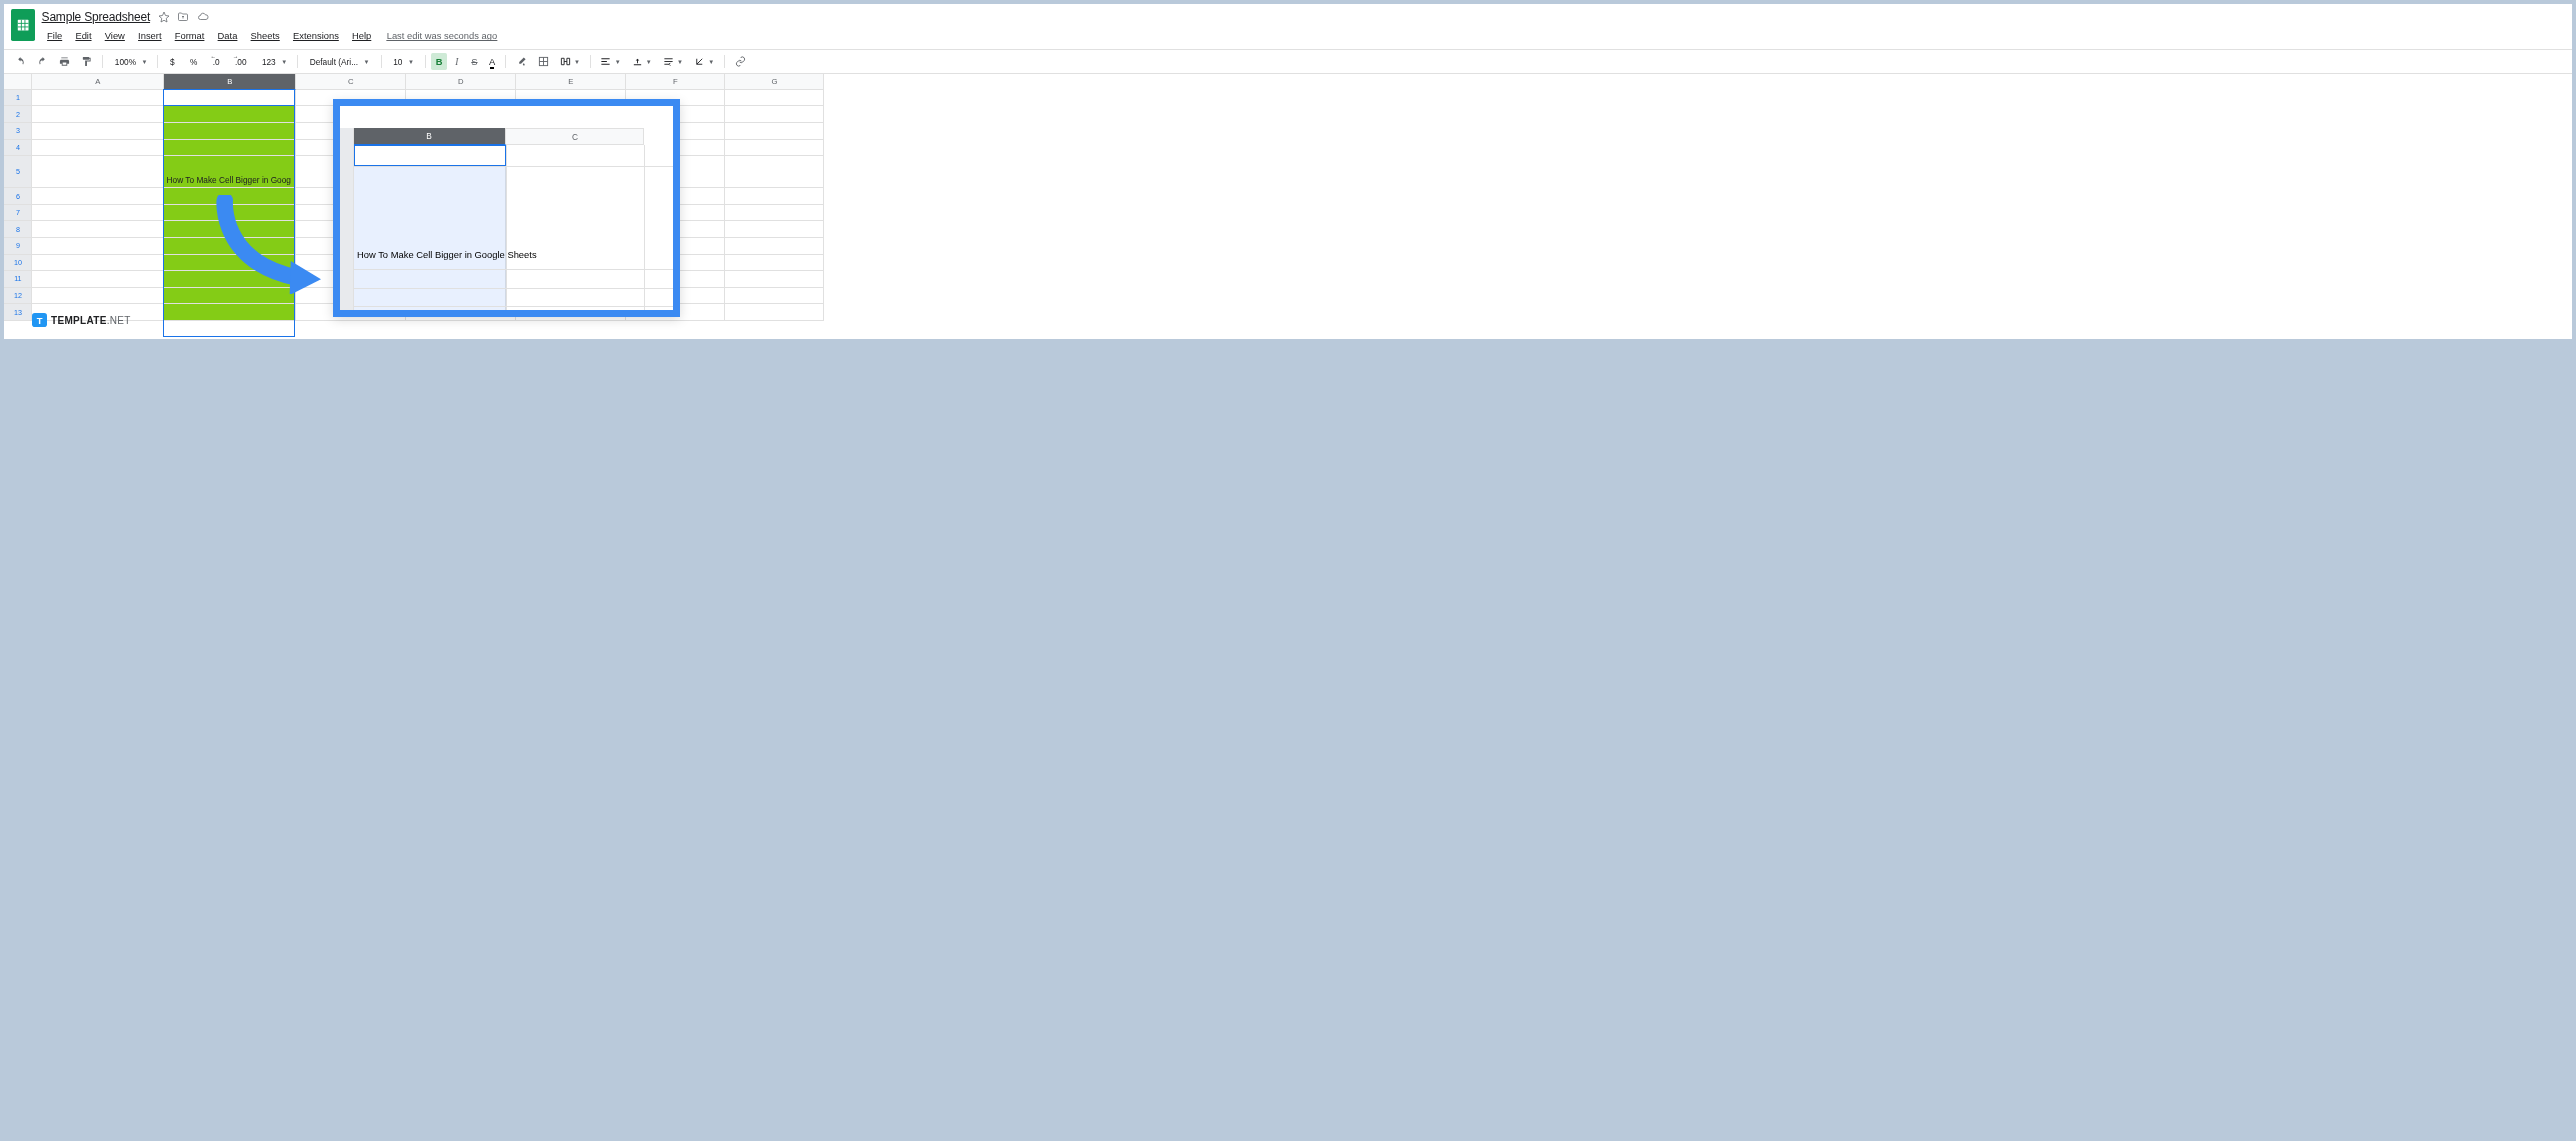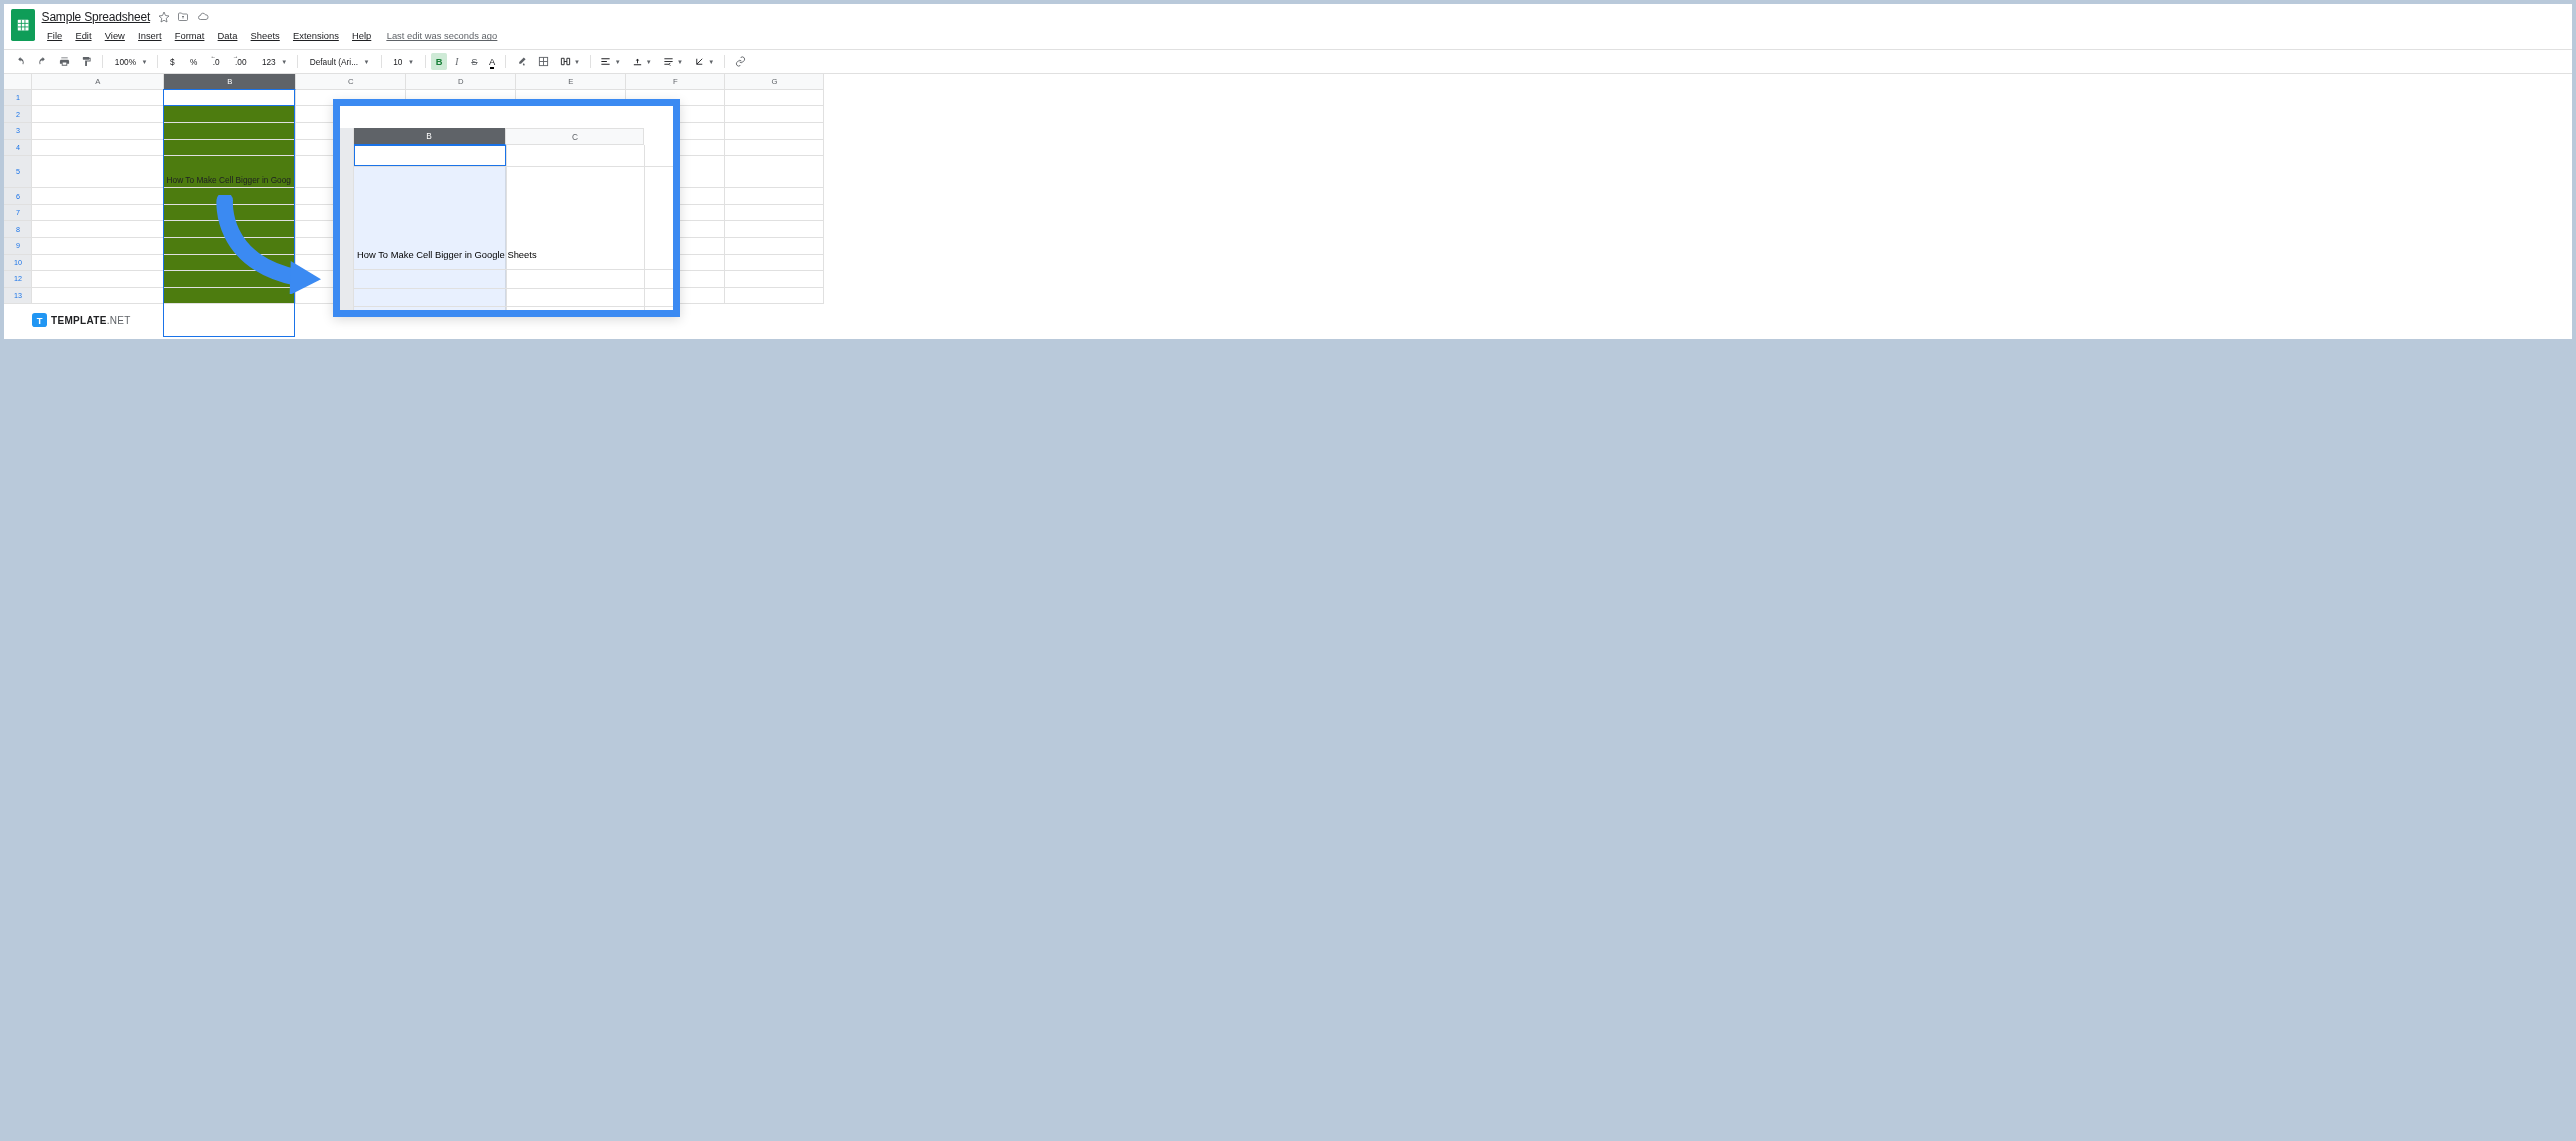--- a/index.html
+++ b/index.html
@@ -216,21 +216,21 @@
     border-bottom: 0.6px solid #e0e0e0;
     background: #fff;
     font-size: 8.3px;
     padding: 2.2px 2.2px;
     overflow: hidden;
     white-space: nowrap;
     display: flex;
     align-items: center;
   }
   .cell.sel-col {
-    background: #4d7c0f;
+    background: #84cc16;
   }
   .col-selection-border {
     position: absolute;
     border: 1.1px solid #1a73e8;
     pointer-events: none;
   }
   .active-cell-border {
     position: absolute;
     border: 1.1px solid #1a73e8;
     pointer-events: none;
@@ -607,20 +607,30 @@
           <div class="row-header highlighted" style="height: 16.6px;">10</div>
           <div class="cell" style="width: 132px; height: 16.6px;"></div>
           <div class="cell sel-col" style="width: 132px; height: 16.6px;"></div>
           <div class="cell" style="width: 110px; height: 16.6px;"></div>
           <div class="cell" style="width: 110px; height: 16.6px;"></div>
           <div class="cell" style="width: 110px; height: 16.6px;"></div>
           <div class="cell" style="width: 99px; height: 16.6px;"></div>
           <div class="cell" style="width: 99px; height: 16.6px;"></div>
         </div>
         <div style="display: flex;">
+          <div class="row-header highlighted" style="height: 16.6px;">11</div>
+          <div class="cell" style="width: 132px; height: 16.6px;"></div>
+          <div class="cell sel-col" style="width: 132px; height: 16.6px;"></div>
+          <div class="cell" style="width: 110px; height: 16.6px;"></div>
+          <div class="cell" style="width: 110px; height: 16.6px;"></div>
+          <div class="cell" style="width: 110px; height: 16.6px;"></div>
+          <div class="cell" style="width: 99px; height: 16.6px;"></div>
+          <div class="cell" style="width: 99px; height: 16.6px;"></div>
+        </div>
+        <div style="display: flex;">
           <div class="row-header highlighted" style="height: 16.6px;">12</div>
           <div class="cell" style="width: 132px; height: 16.6px;"></div>
           <div class="cell sel-col" style="width: 132px; height: 16.6px;"></div>
           <div class="cell" style="width: 110px; height: 16.6px;"></div>
           <div class="cell" style="width: 110px; height: 16.6px;"></div>
           <div class="cell" style="width: 110px; height: 16.6px;"></div>
           <div class="cell" style="width: 99px; height: 16.6px;"></div>
           <div class="cell" style="width: 99px; height: 16.6px;"></div>
         </div>
         <div style="display: flex;">

